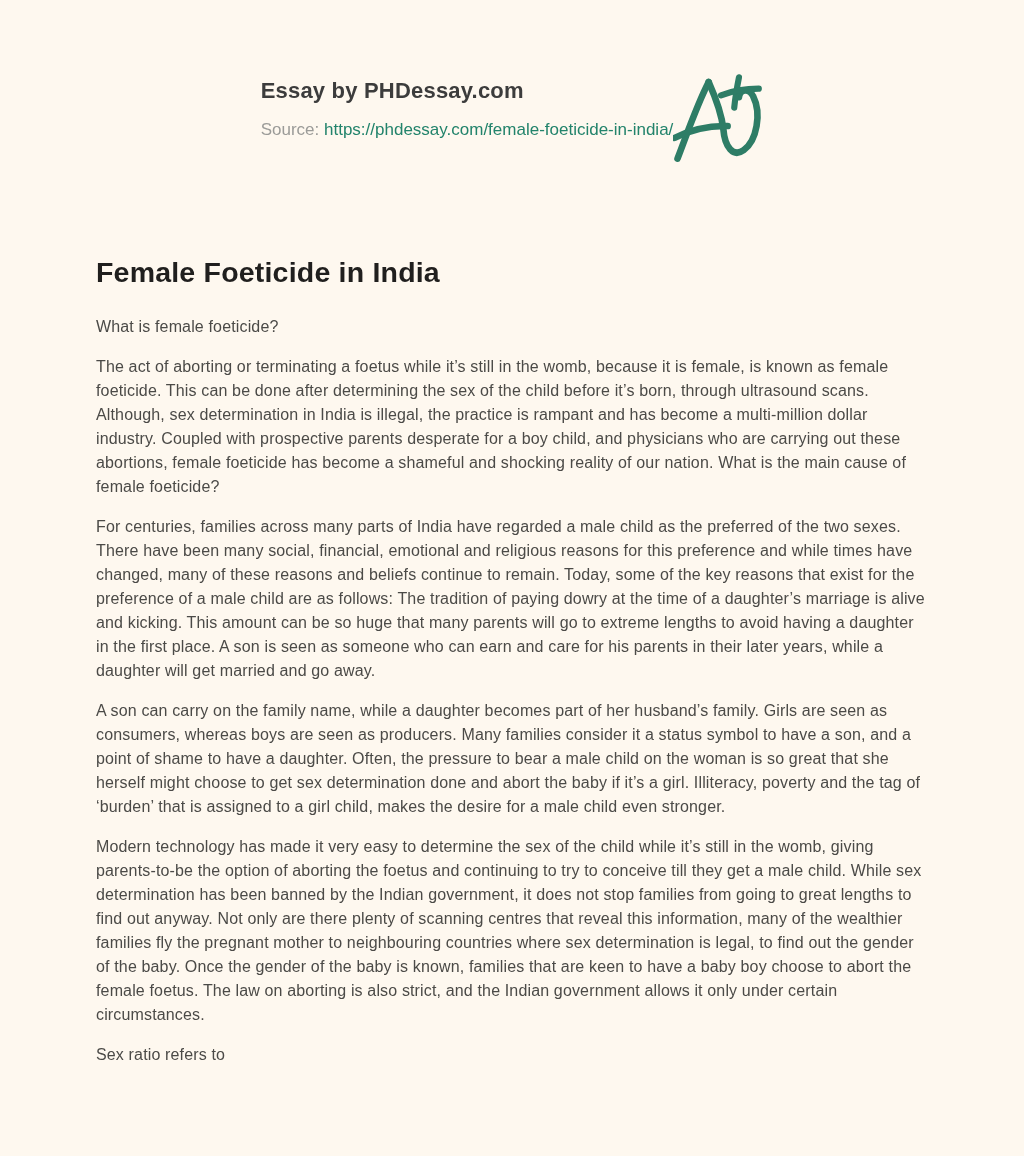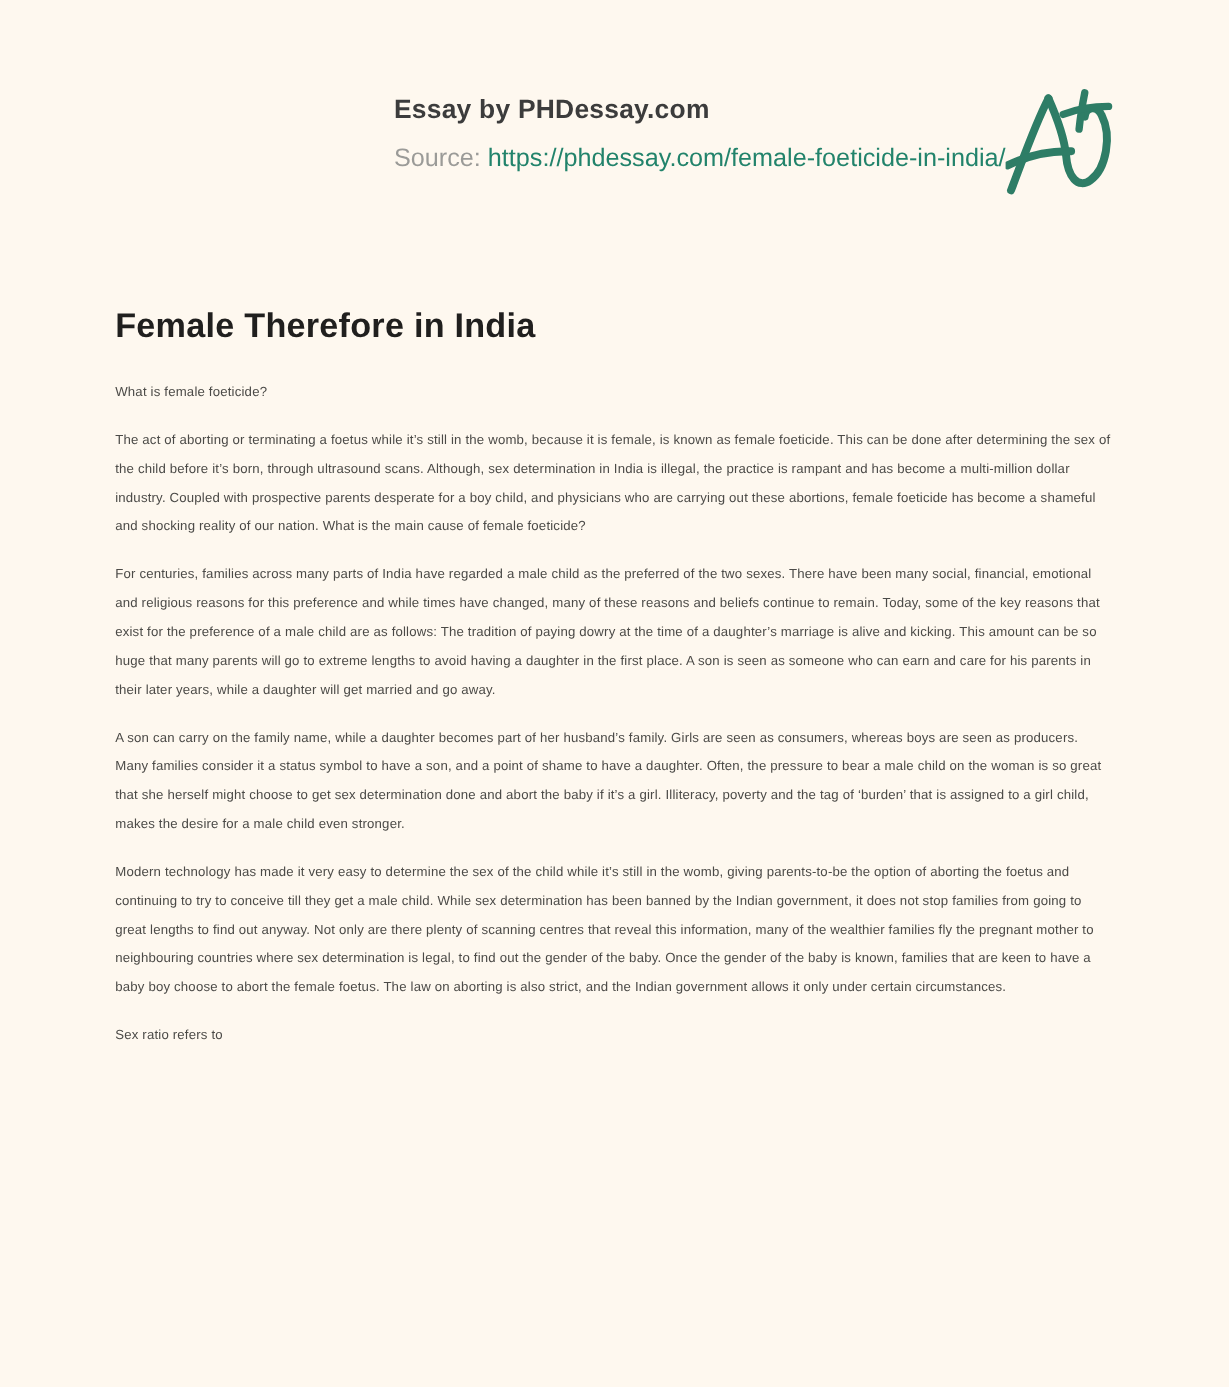--- a/index.html
+++ b/index.html
@@ -13,34 +13,34 @@
     width: 1024px;
     height: 1156px;
     background: #FEF8EF;
     overflow: hidden;
   }
   .content {
     padding: 70px 96px 0 96px;
   }
   .header-row {
     display: flex;
-    justify-content: flex-end;
+    justify-content: center;
     align-items: flex-start;
     margin-bottom: 86px;
   }
   .byline {
     font-size: 22px;
     font-weight: 700;
     color: #3C3C3C;
     letter-spacing: 0.2px;
     padding-top: 8px;
   }
   .source-line {
     margin-top: 16px;
-    font-size: 21px;
+    font-size: 17px;
   }
   .source-label {
     color: #9B9B98;
   }
   .source-link {
     color: #22836B;
     text-decoration: none;
   }
   .logo {
     width: 96px;
@@ -51,21 +51,21 @@
   }
   .logo svg { width: 100%; height: 100%; }
   .article-title {
     font-size: 28.5px;
     font-weight: 700;
     color: #201F1E;
     letter-spacing: 0.2px;
     margin-bottom: 26px;
   }
   .article-body p {
-    font-size: 11px;
+    font-size: 16px;
     line-height: 24px;
     color: #4B4A47;
     margin-bottom: 16px;
     letter-spacing: 0.15px;
   }
 </style>
 </head>
 <body>
 
 <div class="page">
@@ -89,21 +89,21 @@
 
           <path d="M1 76 C19 67 39 63 57 63.5" stroke="#2E7D66" stroke-width="7" stroke-linecap="round"></path>
 
           <path d="M69 12 C67 22 65 34 64 44" stroke="#2E7D66" stroke-width="6.5" stroke-linecap="round"></path>
 
           <path d="M50 31 C63 26 77 24 90 24" stroke="#2E7D66" stroke-width="6.5" stroke-linecap="round"></path>
         </svg>
       </div>
     </div>
 
-    <h1 class="article-title">Female Therefore in India</h1>
+    <h1 class="article-title">Female Foeticide in India</h1>
 
     <div class="article-body">
       <p>What is female foeticide?</p>
       <p>The act of aborting or terminating a foetus while it’s still in the womb, because it is female, is known as female foeticide. This can be done after determining the sex of the child before it’s born, through ultrasound scans. Although, sex determination in India is illegal, the practice is rampant and has become a multi-million dollar industry. Coupled with prospective parents desperate for a boy child, and physicians who are carrying out these abortions, female foeticide has become a shameful and shocking reality of our nation. What is the main cause of female foeticide?</p>
       <p>For centuries, families across many parts of India have regarded a male child as the preferred of the two sexes. There have been many social, financial, emotional and religious reasons for this preference and while times have changed, many of these reasons and beliefs continue to remain. Today, some of the key reasons that exist for the preference of a male child are as follows: The tradition of paying dowry at the time of a daughter’s marriage is alive and kicking. This amount can be so huge that many parents will go to extreme lengths to avoid having a daughter in the first place. A son is seen as someone who can earn and care for his parents in their later years, while a daughter will get married and go away.</p>
       <p>A son can carry on the family name, while a daughter becomes part of her husband’s family. Girls are seen as consumers, whereas boys are seen as producers. Many families consider it a status symbol to have a son, and a point of shame to have a daughter. Often, the pressure to bear a male child on the woman is so great that she herself might choose to get sex determination done and abort the baby if it’s a girl. Illiteracy, poverty and the tag of ‘burden’ that is assigned to a girl child, makes the desire for a male child even stronger.</p>
       <p>Modern technology has made it very easy to determine the sex of the child while it’s still in the womb, giving parents-to-be the option of aborting the foetus and continuing to try to conceive till they get a male child. While sex determination has been banned by the Indian government, it does not stop families from going to great lengths to find out anyway. Not only are there plenty of scanning centres that reveal this information, many of the wealthier families fly the pregnant mother to neighbouring countries where sex determination is legal, to find out the gender of the baby. Once the gender of the baby is known, families that are keen to have a baby boy choose to abort the female foetus. The law on aborting is also strict, and the Indian government allows it only under certain circumstances.</p>
       <p>Sex ratio refers to</p>
     </div>
 

